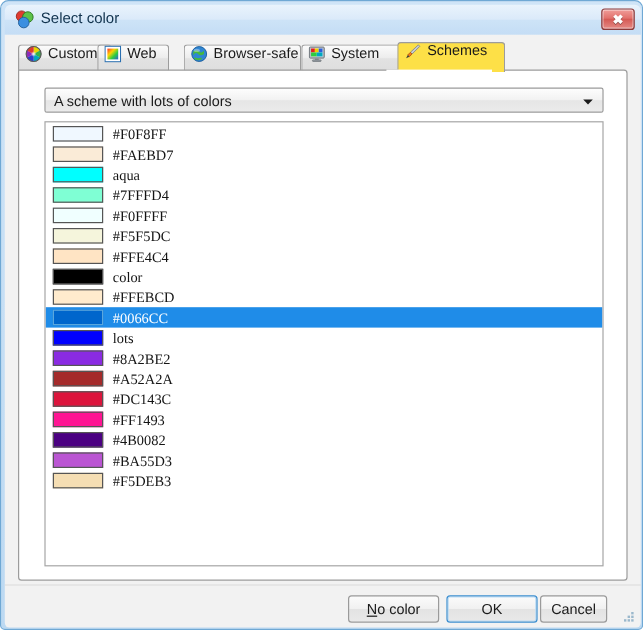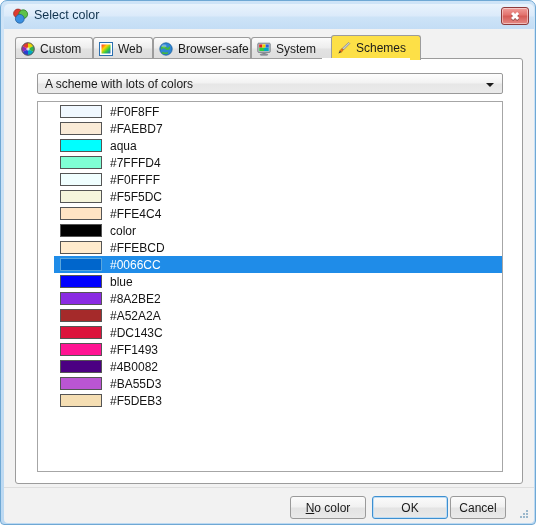--- a/index.html
+++ b/index.html
@@ -69,21 +69,21 @@
   #tabstrip{
     position:absolute;left:11px;top:6px;width:508px;height:24px;
   }
   .tab{
     position:absolute;top:2px;height:22px;
     box-sizing:border-box;
     border:1px solid #9c9c9c;
     border-bottom:none;
     border-radius:3px 3px 0 0;
     background:linear-gradient(to bottom,#fbfbfb 0%,#ededed 48%,#e2e2e2 52%,#dedede 100%);
-    display:flex;align-items:center;
+    display:flex;align-items:flex-start;
     padding:0 7px 0 5px;
     cursor:pointer;
     white-space:nowrap;
   }
   .tab.active{
     top:0;height:25px;
     background:#fde047;
     border-color:#9c9c9c;
     z-index:5;
   }
@@ -131,21 +131,21 @@
 
   
   #listbox{
     position:absolute;left:21px;top:42px;width:466px;height:371px;
     box-sizing:border-box;
     border:1px solid #a6a6a6;
     background:#ffffff;
     overflow:hidden;
   }
   #list-inner{
-    position:absolute;left:16px;top:1px;width:100%;
+    position:absolute;left:0;top:1px;width:100%;font-family:Liberation Serif, serif;
   }
   .list-item{
     height:17px;
     display:flex;align-items:center;
     padding-left:6px;
     cursor:pointer;
     box-sizing:border-box;
   }
   .list-item.selected{
     background:#1f8ce8;
@@ -236,21 +236,21 @@
               <path d="M7 7 L7 13.2 A6.2 6.2 0 0 1 1.6 10 Z" fill="#2b3fd0"></path>
               <path d="M7 7 L1.6 10 A6.2 6.2 0 0 1 1.6 4 Z" fill="#8e2bb8"></path>
               <path d="M7 7 L1.6 4 A6.2 6.2 0 0 1 7 0.8 Z" fill="#e03a2f"></path>
               <circle cx="7" cy="7" r="2.4" fill="url(#cw)"></circle>
               <circle cx="7" cy="7" r="6.2" fill="none" stroke="#5a5a5a" stroke-width="0.9"></circle>
             </svg>
           </span>
           <span class="tab-label">Custom</span>
         </div>
 
-        <div class="tab" style="left:78px;width:60px;">
+        <div class="tab" style="left:66px;width:60px;">
           <span class="tab-ico">
             <svg width="14" height="14" viewBox="0 0 14 14">
               <rect x="0.5" y="0.5" width="13" height="13" fill="#ffffff" stroke="#2a6fb0" stroke-width="1"></rect>
               <defs>
                 <linearGradient id="wg" x1="0" y1="0" x2="1" y2="1">
                   <stop offset="0%" stop-color="#ff2d2d"></stop>
                     <stop offset="35%" stop-color="#ffd400"></stop>
                   <stop offset="65%" stop-color="#2ecc40"></stop>
                     <stop offset="100%" stop-color="#2b5fd9"></stop>
                 </linearGradient>
@@ -346,21 +346,21 @@
               <div class="list-item">
                 <span class="swatch" style="background: rgb(255, 235, 205);"></span>
                 <span class="item-label">#FFEBCD</span>
               </div>
               <div class="list-item selected" style="background: rgb(31, 140, 232);">
                 <span class="swatch" style="background: rgb(0, 102, 204);"></span>
                 <span class="item-label">#0066CC</span>
               </div>
               <div class="list-item">
                 <span class="swatch" style="background: rgb(0, 0, 255);"></span>
-                <span class="item-label">blue</span>
+                <span class="item-label">lots</span>
               </div>
               <div class="list-item">
                 <span class="swatch" style="background: rgb(138, 43, 226);"></span>
                 <span class="item-label">#8A2BE2</span>
               </div>
               <div class="list-item">
                 <span class="swatch" style="background: rgb(165, 42, 42);"></span>
                 <span class="item-label">#A52A2A</span>
               </div>
               <div class="list-item">

